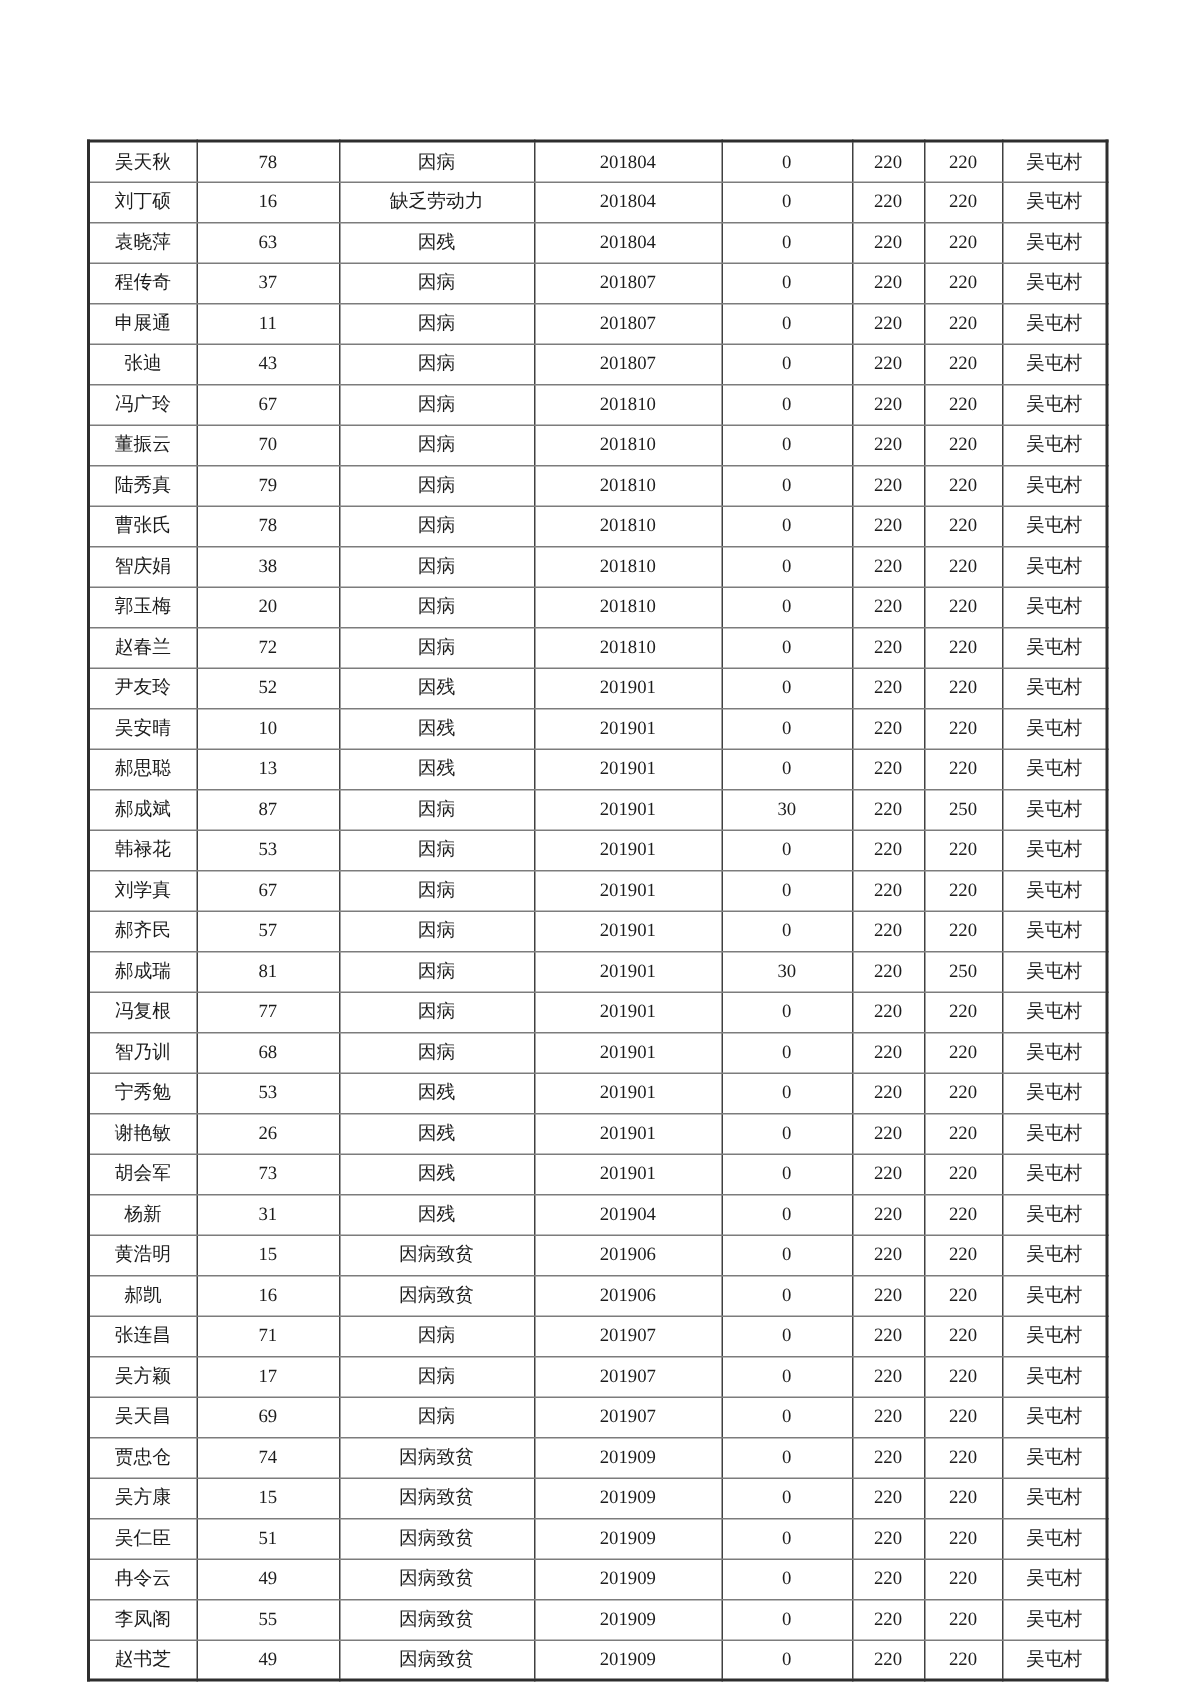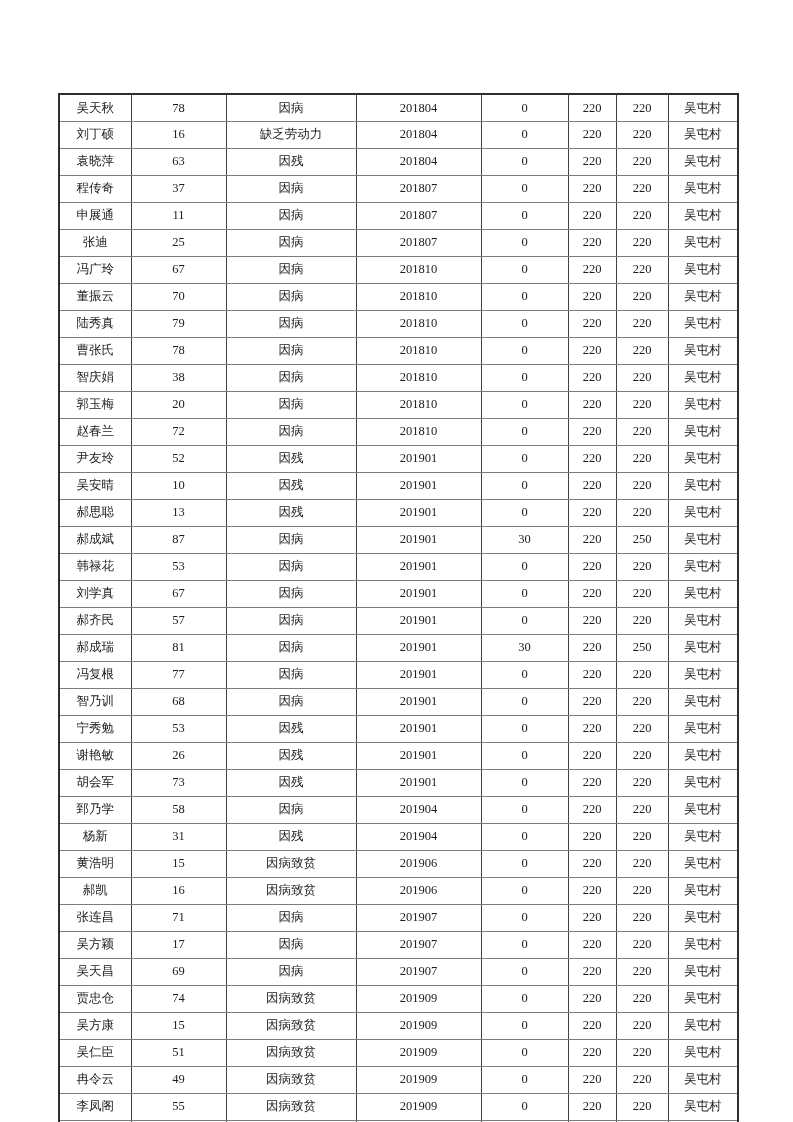--- a/index.html
+++ b/index.html
@@ -112,21 +112,21 @@
           <td>11</td>
           <td>因病</td>
           <td>201807</td>
           <td>0</td>
           <td>220</td>
           <td>220</td>
           <td>吴屯村</td>
         </tr>
         <tr>
           <td>张迪</td>
-          <td>25</td>
+          <td>43</td>
           <td>因病</td>
           <td>201807</td>
           <td>0</td>
           <td>220</td>
           <td>220</td>
           <td>吴屯村</td>
         </tr>
         <tr>
           <td>冯广玲</td>
           <td>67</td>
@@ -315,30 +315,20 @@
           <td>0</td>
           <td>220</td>
           <td>220</td>
           <td>吴屯村</td>
         </tr>
         <tr>
           <td>胡会军</td>
           <td>73</td>
           <td>因残</td>
           <td>201901</td>
-          <td>0</td>
-          <td>220</td>
-          <td>220</td>
-          <td>吴屯村</td>
-        </tr>
-        <tr>
-          <td>郅乃学</td>
-          <td>58</td>
-          <td>因病</td>
-          <td>201904</td>
           <td>0</td>
           <td>220</td>
           <td>220</td>
           <td>吴屯村</td>
         </tr>
         <tr>
           <td>杨新</td>
           <td>31</td>
           <td>因残</td>
           <td>201904</td>

